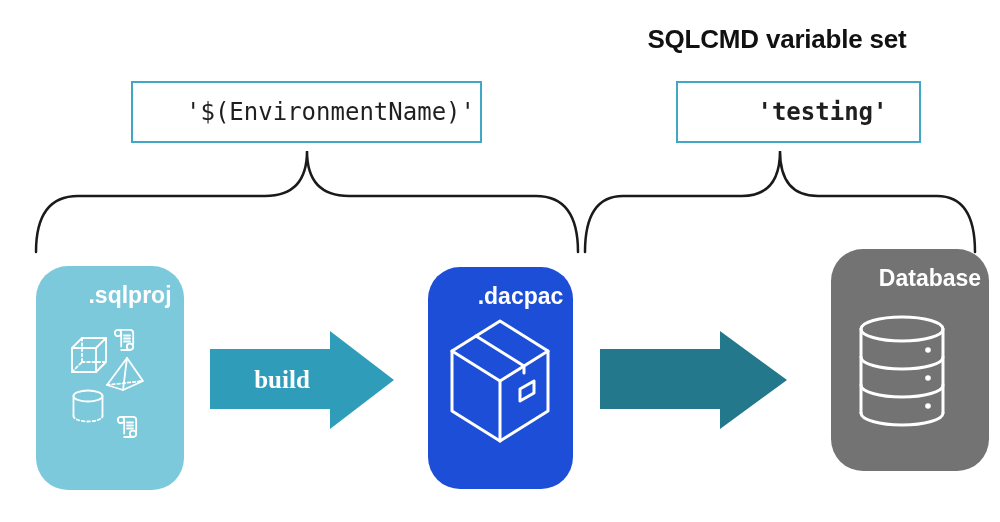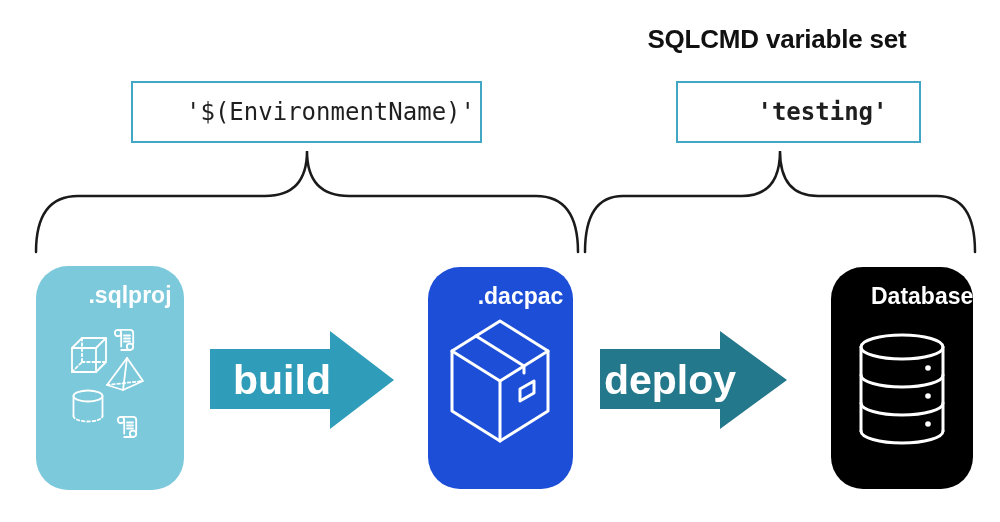--- a/index.html
+++ b/index.html
@@ -50,31 +50,32 @@
   }
   .card-title {
     text-align: center;
     margin-top: 16px;
     font-size: 23px;
     font-weight: 700;
     color: #ffffff;
   }
   .card-sqlproj  { left: 36px;  top: 266px; width: 148px; height: 224px; background: #7CC9DC; }
   .card-dacpac   { left: 428px; top: 267px; width: 145px; height: 222px; background: #1d4ed8; }
-  .card-database { left: 831px; top: 267px; width: 142px; height: 222px; background: #000000; }
+  .card-database { left: 831px; top: 249px; width: 158px; height: 222px; background: #737373; }
   .icon-layer { position: absolute; }
   .arrow-label {
     top: 352px;
     height: 56px;
     display: flex;
     align-items: center;
     justify-content: center;
-    font-size: 41px;
+    font-size: 25px;
     font-weight: 700;
     color: #ffffff;
+    font-family: Liberation Serif, serif;
   }
   .arrow-label-build  { left: 222px; width: 120px; }
   .arrow-label-deploy { left: 606px; width: 128px; }
   svg .wire {
     fill: none;
     stroke: #ffffff;
     stroke-linecap: round;
     stroke-linejoin: round;
   }
   svg .dash { stroke-dasharray: 2.6 2.6; }
@@ -155,21 +156,20 @@
         <path d="M60,66 V126"></path>
         <path d="M36,21 L84,51 L84,58"></path>
         <path d="M80,74 L94,66 L94,78 L80,86 Z"></path>
       </g>
     </svg>
   </div>
 
   <svg class="abs" style="left:598px; top:328px;" width="192" height="104" viewBox="0 0 192 104">
     <polygon points="2,21 122,21 122,3 189,52 122,101 122,81 2,81" fill="#24788B"></polygon>
   </svg>
-  <div class="abs arrow-label arrow-label-deploy">deploy</div>
 
   <div class="abs card card-database">
     <div class="card-title">Database</div>
     <svg class="icon-layer" style="left:25px; top:66px;" width="92" height="112" viewBox="0 0 92 112">
       <g class="wire" stroke-width="3">
         <ellipse cx="46" cy="14" rx="41" ry="12"></ellipse>
         <path d="M5,14 V98 M87,14 V98"></path>
         <path d="M5,42 A41,12 0 0 0 87,42"></path>
         <path d="M5,70 A41,12 0 0 0 87,70"></path>
         <path d="M5,98 A41,12 0 0 0 87,98"></path>

